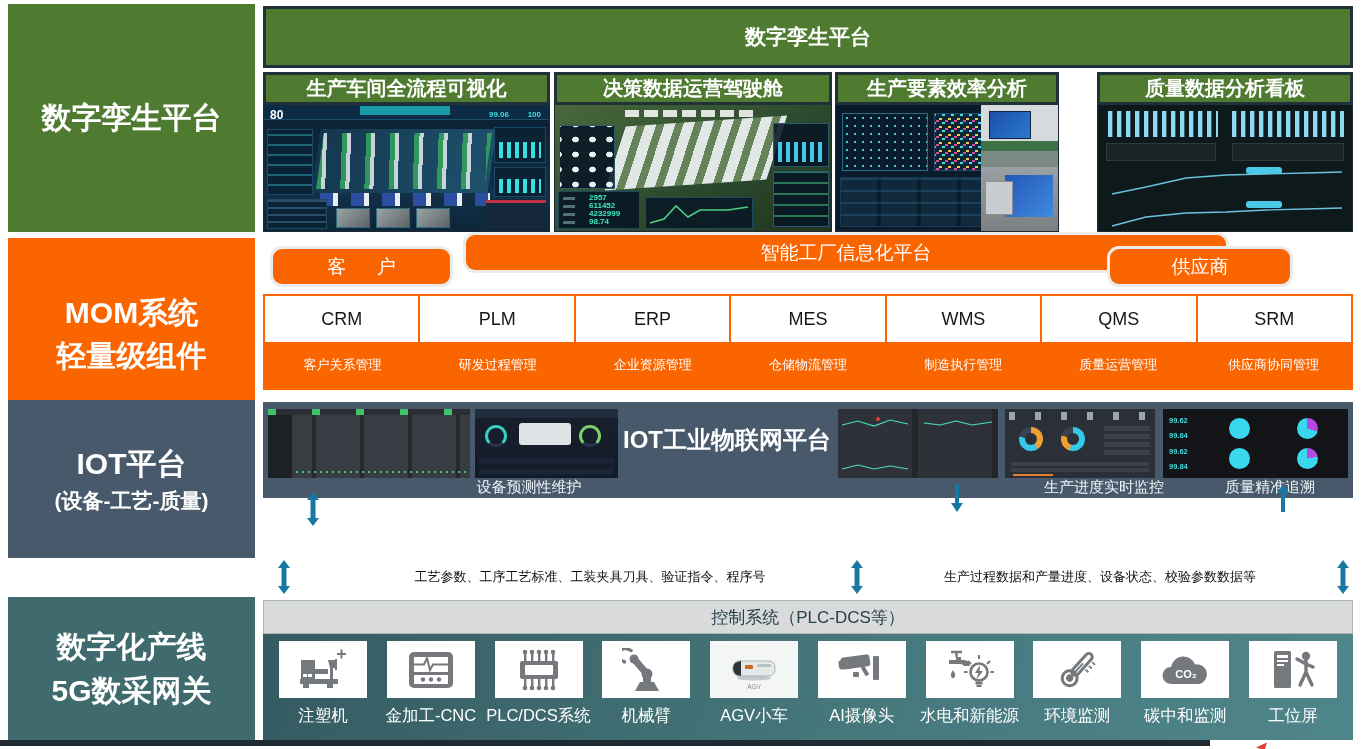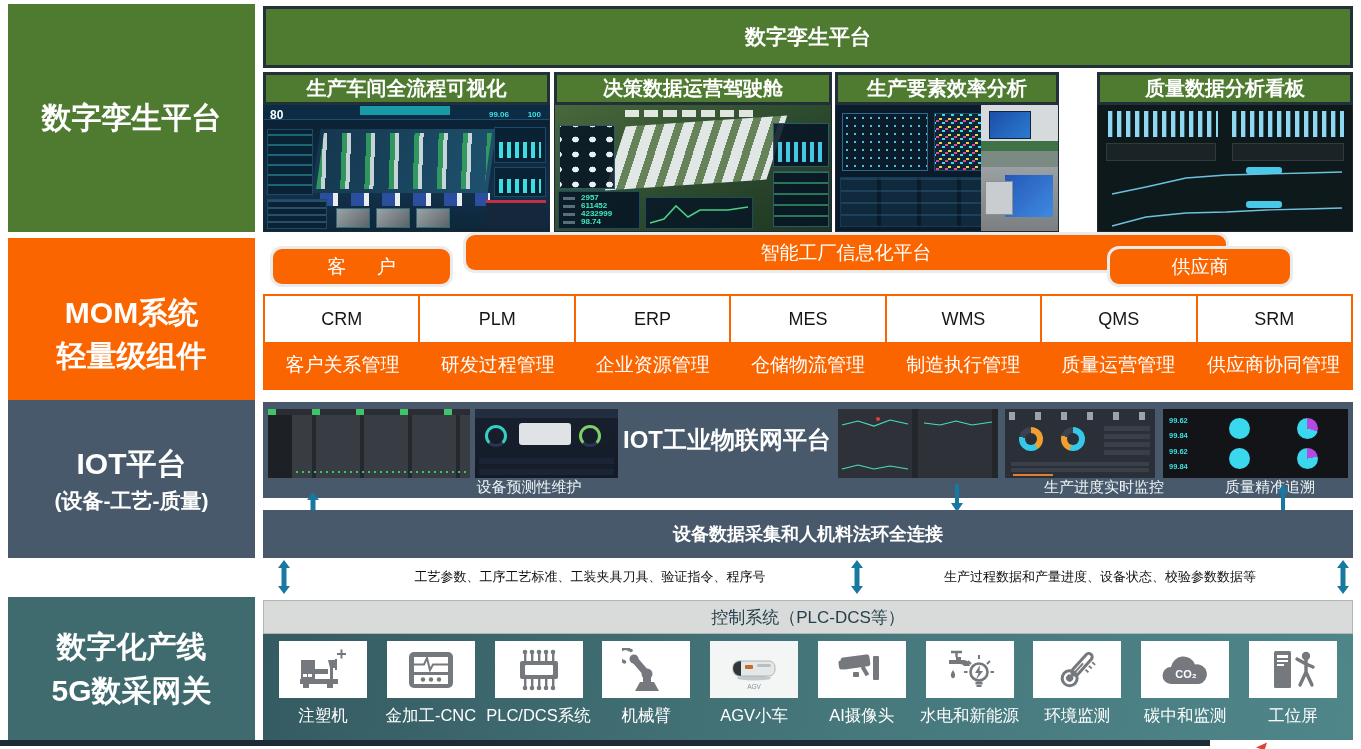--- a/index.html
+++ b/index.html
@@ -24,36 +24,36 @@
   .pill{background:#fb6500;border-radius:9px;box-shadow:0 0 0 3px #ebebeb;color:#fff;font-size:19px;
         display:flex;align-items:center;justify-content:center}
   .pill .sp{letter-spacing:1.6em;margin-right:-1.6em}
   .mom-table{display:flex;flex-direction:column;border:2px solid #fb6500}
   .mom-row{display:flex;height:46px}
   .mom-row.r1{background:#fff}
   .mom-row.r2{background:#fb6500;color:#fff}
   .mom-cell{flex:1;display:flex;align-items:center;justify-content:center}
   .r1 .mom-cell{border-right:2px solid #fb6500;font-size:18px;color:#161616}
   .r1 .mom-cell:last-child{border-right:none}
-  .r2 .mom-cell{font-size:19px}
+  .r2 .mom-cell{font-size:13px}
   .iot-shot{position:absolute;top:7px;height:69px}
   .iot-caption{position:absolute;top:76px;transform:translateX(-50%);color:#eef4f7;font-size:15px;white-space:nowrap}
   .connectbar{color:#fff;font-weight:bold;font-size:18px}
   .xchg-text{display:flex;align-items:center;justify-content:center;font-size:13px;font-weight:400;color:#101010;white-space:nowrap}
   .varrow{position:absolute}
   .varrow svg{display:block}
   .controlbar{background:#d8dbda;border:1px solid #aeb6b6;color:#27404c;font-weight:normal;font-size:17px}
   .devicepanel{background:linear-gradient(100deg,#355b62,#46787c 55%,#4f868a);
                display:flex;justify-content:space-between;padding:7px 12px 0 12px}
   .device{display:flex;flex-direction:column;align-items:center;width:96px}
   .tile{width:88px;height:57px;background:#fff;display:flex;align-items:center;justify-content:center}
   .tile svg{width:48px;height:44px;fill:#75797d}
   .dlabel{color:#fff;font-size:16.5px;margin-top:7px;white-space:nowrap}
   .tinycyan{color:#43dfe2;font-weight:bold}
-  .p2row{display:flex;align-items:center;gap:6px;height:8px}
+  .p2row{display:flex;align-items:center;gap:14px;height:8px}
   .p2row i{display:block;width:12px;height:3px;background:#55707c}
   .p2row b{font-size:8px;color:#3fe8c2;font-style:normal;line-height:1}
   .pie{border-radius:50%;width:21px;height:21px}
   .donut{position:relative;border-radius:50%;width:24px;height:24px}
   .donut:after{content:"";position:absolute;left:6px;top:6px;width:12px;height:12px;border-radius:50%;background:#2b2f37}
 </style>
 </head>
 <body>
 
 <div id="canvas">
@@ -287,23 +287,20 @@
     <svg width="14" height="28" viewBox="0 0 14 28">
         <path d="M5 0 H9 V19 H13 L7 28 L1 19 H5 Z" fill="#1878a2"></path>
       </svg>
   </div>
   <div class="varrow" style="left:1276px;top:484px">
     <svg width="14" height="28" viewBox="0 0 14 28">
         <path d="M7 0 L13 9 H9 V28 H5 V9 H1 Z" fill="#1878a2"></path>
       </svg>
   </div>
 
-  <div class="abs slatebg flexc connectbar" style="left:263px;top:510px;width:1090px;height:48px">
-    <span>设备数据采集和人机料法环全连接</span>
-  </div>
 
   <div class="abs xchg-text" style="left:330px;top:558px;width:520px;height:38px">工艺参数、工序工艺标准、工装夹具刀具、验证指令、程序号</div>
   <div class="abs xchg-text" style="left:865px;top:558px;width:470px;height:38px">生产过程数据和产量进度、设备状态、校验参数数据等</div>
 
   <div class="varrow" style="left:277px;top:560px">
     <svg width="14" height="34" viewBox="0 0 14 34">
         <path d="M7 0 L13 8 H9.5 V26 H13 L7 34 L1 26 H4.5 V8 H1 Z" fill="#1878a2"></path>
       </svg>
   </div>
   <div class="varrow" style="left:850px;top:560px">

